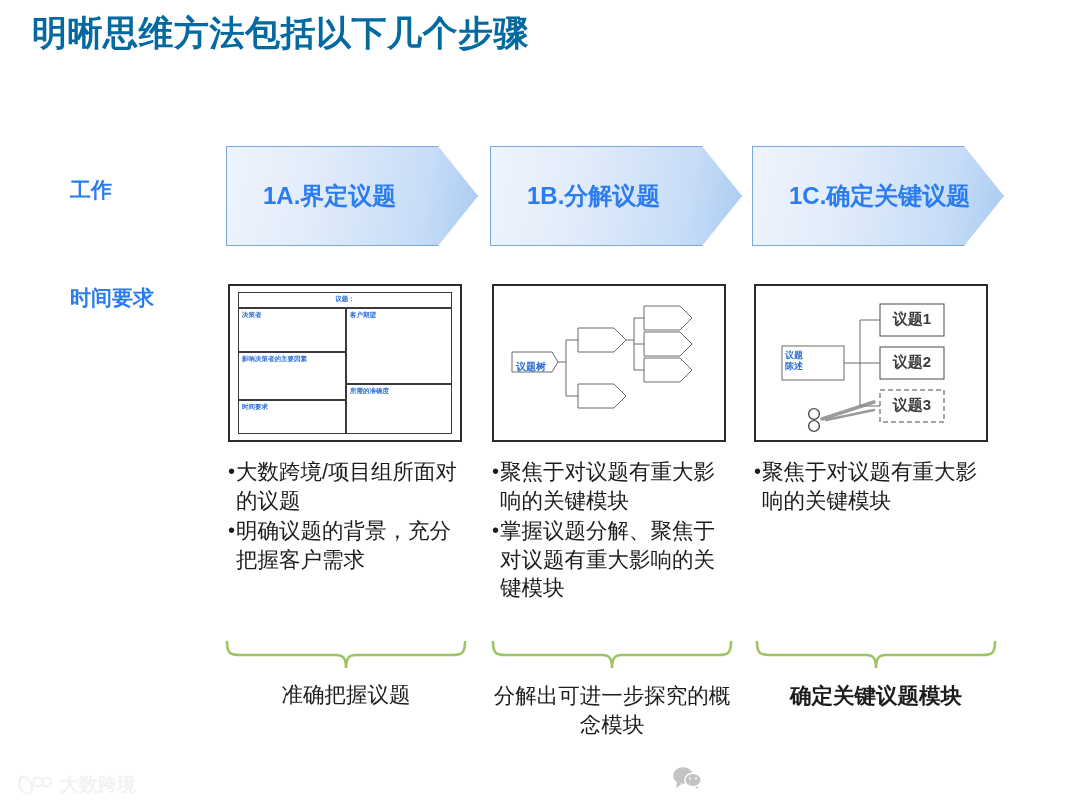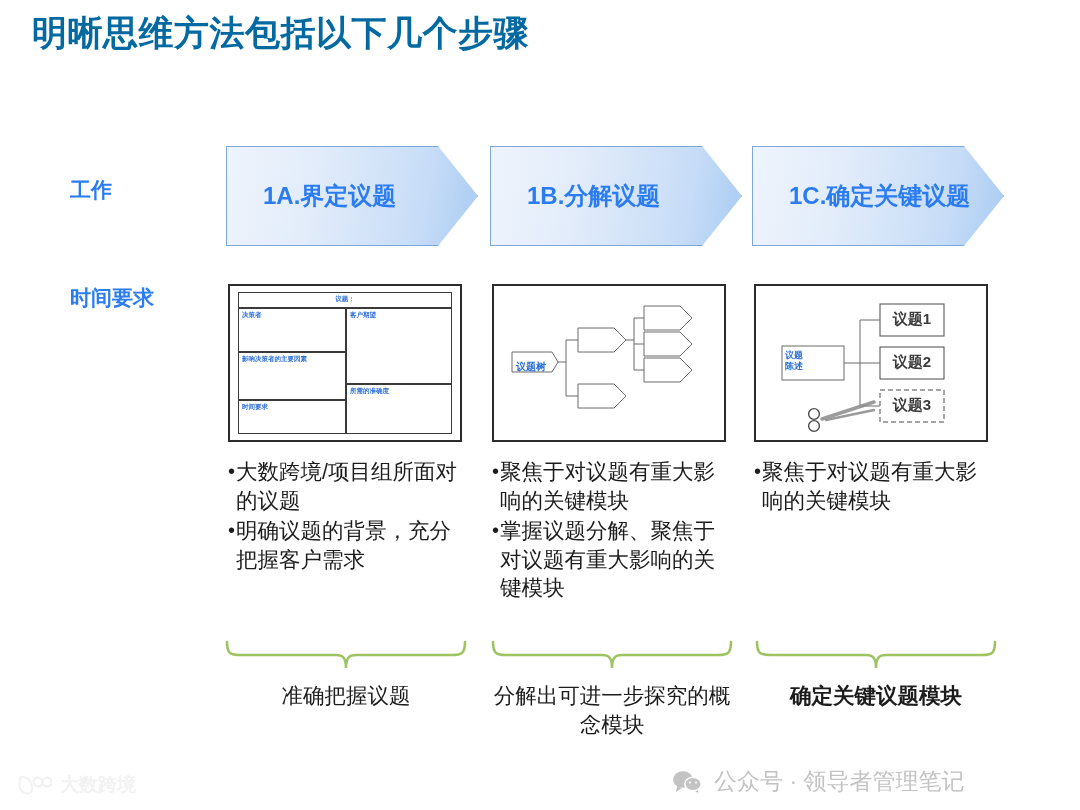--- a/index.html
+++ b/index.html
@@ -179,21 +179,21 @@
 
   .caption {
     position: absolute;
     top: 682px;
     width: 248px;
     text-align: center;
     font-size: 21.5px;
     color: #1c1c1c;
     line-height: 1.33;
   }
-  #caption-0 { left: 222px; }
+  #caption-0 { left: 222px; font-family: Liberation Mono, monospace; }
   #caption-1 { left: 488px; }
   #caption-2 { left: 752px; font-weight: bold; }
 
   
   #footer-brand {
     position: absolute;
     left: 672px;
     top: 766px;
     display: flex;
     align-items: center;
@@ -369,21 +369,20 @@
 
 <div id="footer-brand">
   <svg id="wechat-icon" width="30" height="24" viewBox="0 0 30 24">
     <ellipse cx="11" cy="9.5" rx="10" ry="8.2" fill="#c3c3c3"></ellipse>
     <path d="M5,16 L4,22 L10,18 Z" fill="#c3c3c3"></path>
     <ellipse cx="21" cy="14" rx="8.2" ry="6.8" fill="#c3c3c3" stroke="#ffffff" stroke-width="1.4"></ellipse>
     <path d="M26,19.5 L27,24 L22.5,21.5 Z" fill="#c3c3c3" stroke="#ffffff" stroke-width="1"></path>
     <circle cx="18" cy="12.5" r="1.1" fill="#ffffff"></circle>
     <circle cx="24" cy="12.5" r="1.1" fill="#ffffff"></circle>
   </svg>
-  <span>公众号 · 领导者管理笔记</span>
 </div>
 
 <div id="watermark">
   <svg width="34" height="22" viewBox="0 0 34 22">
     <path d="M3,3 C0,9 1,17 7,19 C12,21 15,17 14,12 C13,7 9,2 3,3 Z" fill="none" stroke="#f2f2f2" stroke-width="2.2"></path>
     <circle cx="20" cy="8" r="4.4" fill="none" stroke="#f2f2f2" stroke-width="2.2"></circle>
     <circle cx="29" cy="8" r="4.4" fill="none" stroke="#f2f2f2" stroke-width="2.2"></circle>
   </svg>
   <span>大数跨境</span>
 </div>

